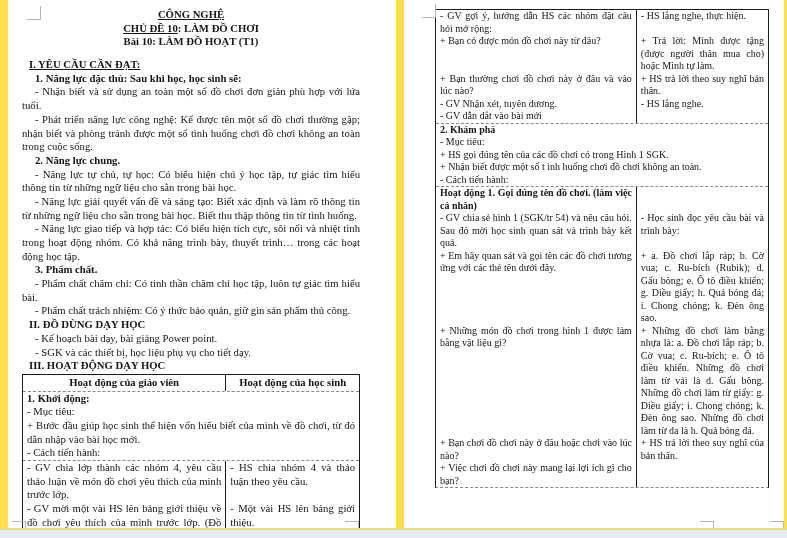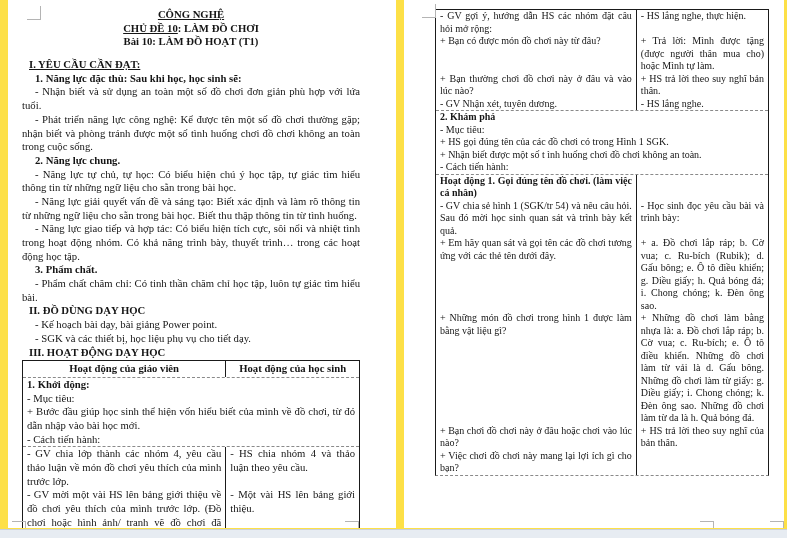--- a/index.html
+++ b/index.html
@@ -46,20 +46,21 @@
     <div class="sec"><span class="u">I. YÊU CẦU CẦN ĐẠT:</span></div>
     <div class="sub">1. Năng lực đặc thù: Sau khi học, học sinh sẽ:</div>
     <p class="body">- Nhận biết và sử dụng an toàn một số đồ chơi đơn giản phù hợp với lứa tuổi.</p>
     <p class="body">- Phát triển năng lực công nghệ: Kể được tên một số đồ chơi thường gặp; nhận biết và phòng tránh được một số tình huống chơi đồ chơi không an toàn trong cuộc sống.</p>
     <div class="sub">2. Năng lực chung.</div>
     <p class="body">- Năng lực tự chủ, tự học: Có biểu hiện chú ý học tập, tự giác tìm hiểu thông tin từ những ngữ liệu cho sẵn trong bài học.</p>
     <p class="body">- Năng lực giải quyết vấn đề và sáng tạo: Biết xác định và làm rõ thông tin từ những ngữ liệu cho sẵn trong bài học. Biết thu thập thông tin từ tình huống.</p>
     <p class="body">- Năng lực giao tiếp và hợp tác: Có biểu hiện tích cực, sôi nổi và nhiệt tình trong hoạt động nhóm. Có khả năng trình bày, thuyết trình… trong các hoạt động học tập.</p>
     <div class="sub">3. Phẩm chất.</div>
     <p class="body">- Phẩm chất chăm chỉ: Có tinh thần chăm chỉ học tập, luôn tự giác tìm hiểu bài.</p>
+    <p class="body">- Phẩm chất trách nhiệm: Có ý thức bảo quản, giữ gìn sản phẩm thủ công.</p>
 
     <div class="sec">II. ĐỒ DÙNG DẠY HỌC</div>
     <p class="body">- Kế hoạch bài dạy, bài giảng Power point.</p>
     <p class="body">- SGK và các thiết bị, học liệu phụ vụ cho tiết dạy.</p>
     <div class="sec">III. HOẠT ĐỘNG DẠY HỌC</div>
 
     <div class="tbl">
       <div class="trow thead">
         <div class="cgv">Hoạt động của giáo viên</div>
         <div class="chs">Hoạt động của học sinh</div>
@@ -118,20 +119,23 @@
       </div>
       <div class="trow">
         <div class="cgv">
             <p>- GV Nhận xét, tuyên dương.</p>
           </div>
         <div class="chs">
             <p>- HS lắng nghe.</p>
           </div>
       </div>
       <div class="trow">
+        <div class="cgv">
+            <p>- GV dẫn dắt vào bài mới</p>
+          </div>
         <div class="chs">
             <p></p>
           </div>
       </div>
 
       <div class="full dash-top">
         <p class="bold">2. Khám phá</p>
         <p>- Mục tiêu:</p>
         <p>+ HS gọi đúng tên của các đồ chơi có trong Hình 1 SGK.</p>
         <p>+ Nhận biết được một số t ình huống chơi đồ chơi không an toàn.</p>

